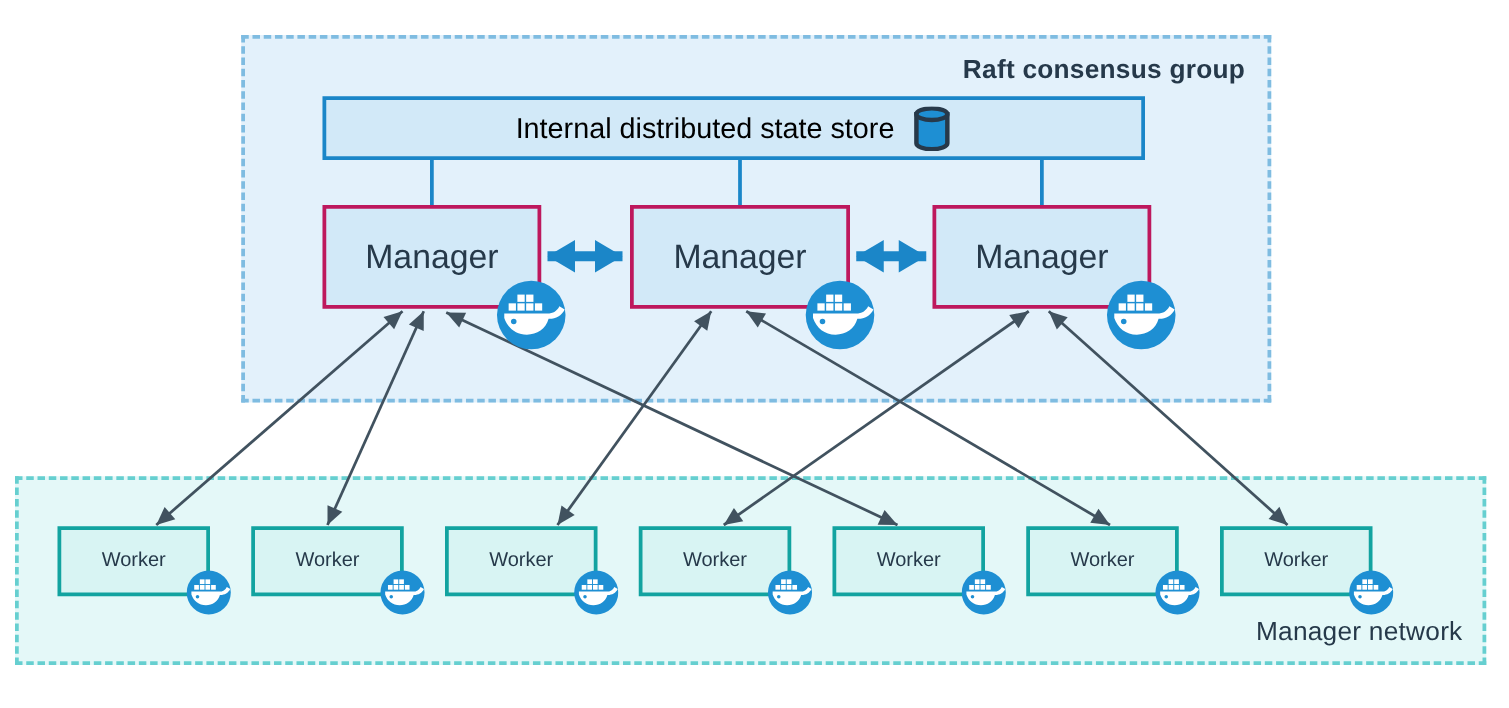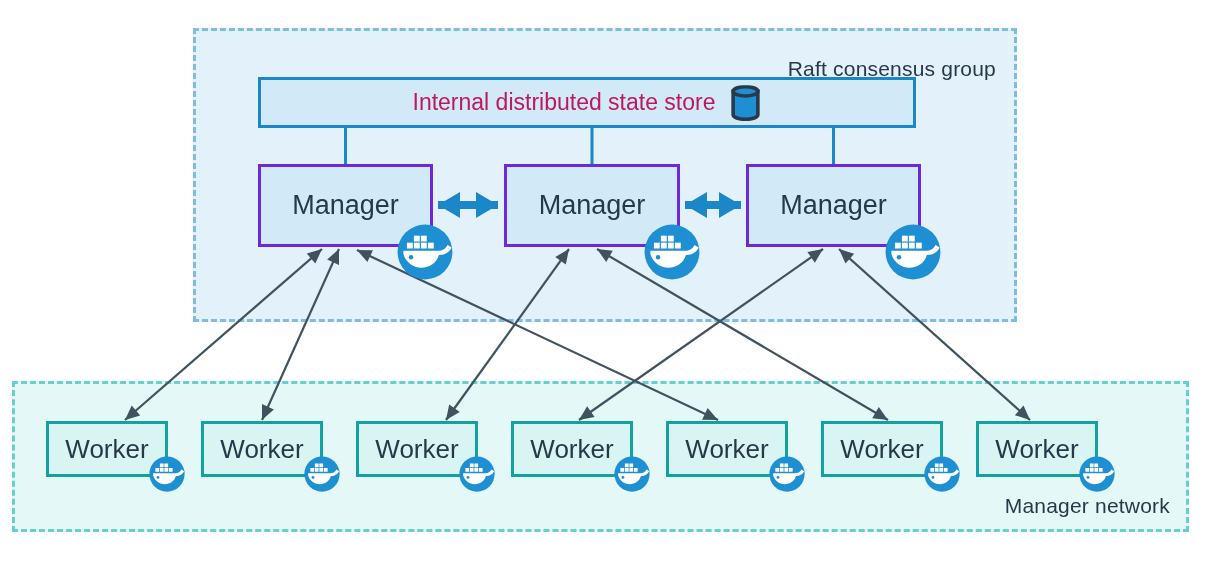--- a/index.html
+++ b/index.html
@@ -10,39 +10,39 @@
   .group{position:absolute;box-sizing:border-box;}
   .raft-group{
     left:193px;top:28px;width:824px;height:294px;
     background:#e3f1fb;border:3px dashed #7fbce1;
   }
   .gossip-group{
     left:12px;top:381px;width:1177px;height:151px;
     background:#e4f8f8;border:3px dashed #66cfd0;
   }
   .group-label{position:absolute;font-size:21px;letter-spacing:.2px;color:#26394a;white-space:nowrap;}
-  .raft-label{top:26px;right:18px;}
+  .raft-label{top:13px;right:18px;font-weight:bold;}
   .gossip-label{bottom:11px;right:16px;}
   .store-box{
     position:absolute;left:258px;top:77px;width:658px;height:51px;box-sizing:border-box;
     background:#d2e9f8;border:3px solid #1b86c8;
     display:flex;align-items:center;justify-content:center;gap:13px;
   }
-  .store-label{font-size:23px;color:#be185d;}
+  .store-label{font-size:23px;color:#000000;}
   .node{
     position:absolute;box-sizing:border-box;display:flex;align-items:center;justify-content:center;
   }
   .manager{
     top:164px;height:83px;width:175px;
-    background:#d2e9f8;border:3px solid #6d28d9;font-size:27px;
+    background:#d2e9f8;border:3px solid #be185d;font-size:27px;
   }
   .m1{left:258px;} .m2{left:504px;width:176px;} .m3{left:746px;}
   .worker{
     top:421px;height:56px;width:122px;
-    background:#d8f4f3;border:3px solid #12a3a0;font-size:26px;
+    background:#d8f4f3;border:3px solid #12a3a0;font-size:16px;
   }
   .arrow-layer{position:absolute;left:0;top:0;pointer-events:none;}
   .docker-icon{position:absolute;pointer-events:none;}
   .docker-manager{width:56px;height:56px;top:224px;}
   .docker-worker{width:36px;height:36px;top:456px;}
   .dm1{left:397px;} .dm2{left:644px;} .dm3{left:885px;}
   .dw1{left:149px;} .dw2{left:304px;} .dw3{left:459px;}
   .dw4{left:614px;} .dw5{left:769px;} .dw6{left:924px;} .dw7{left:1079px;}
   .cyl-icon{width:33px;height:36px;}
   .defs-hidden{position:absolute;width:0;height:0;overflow:hidden;}

